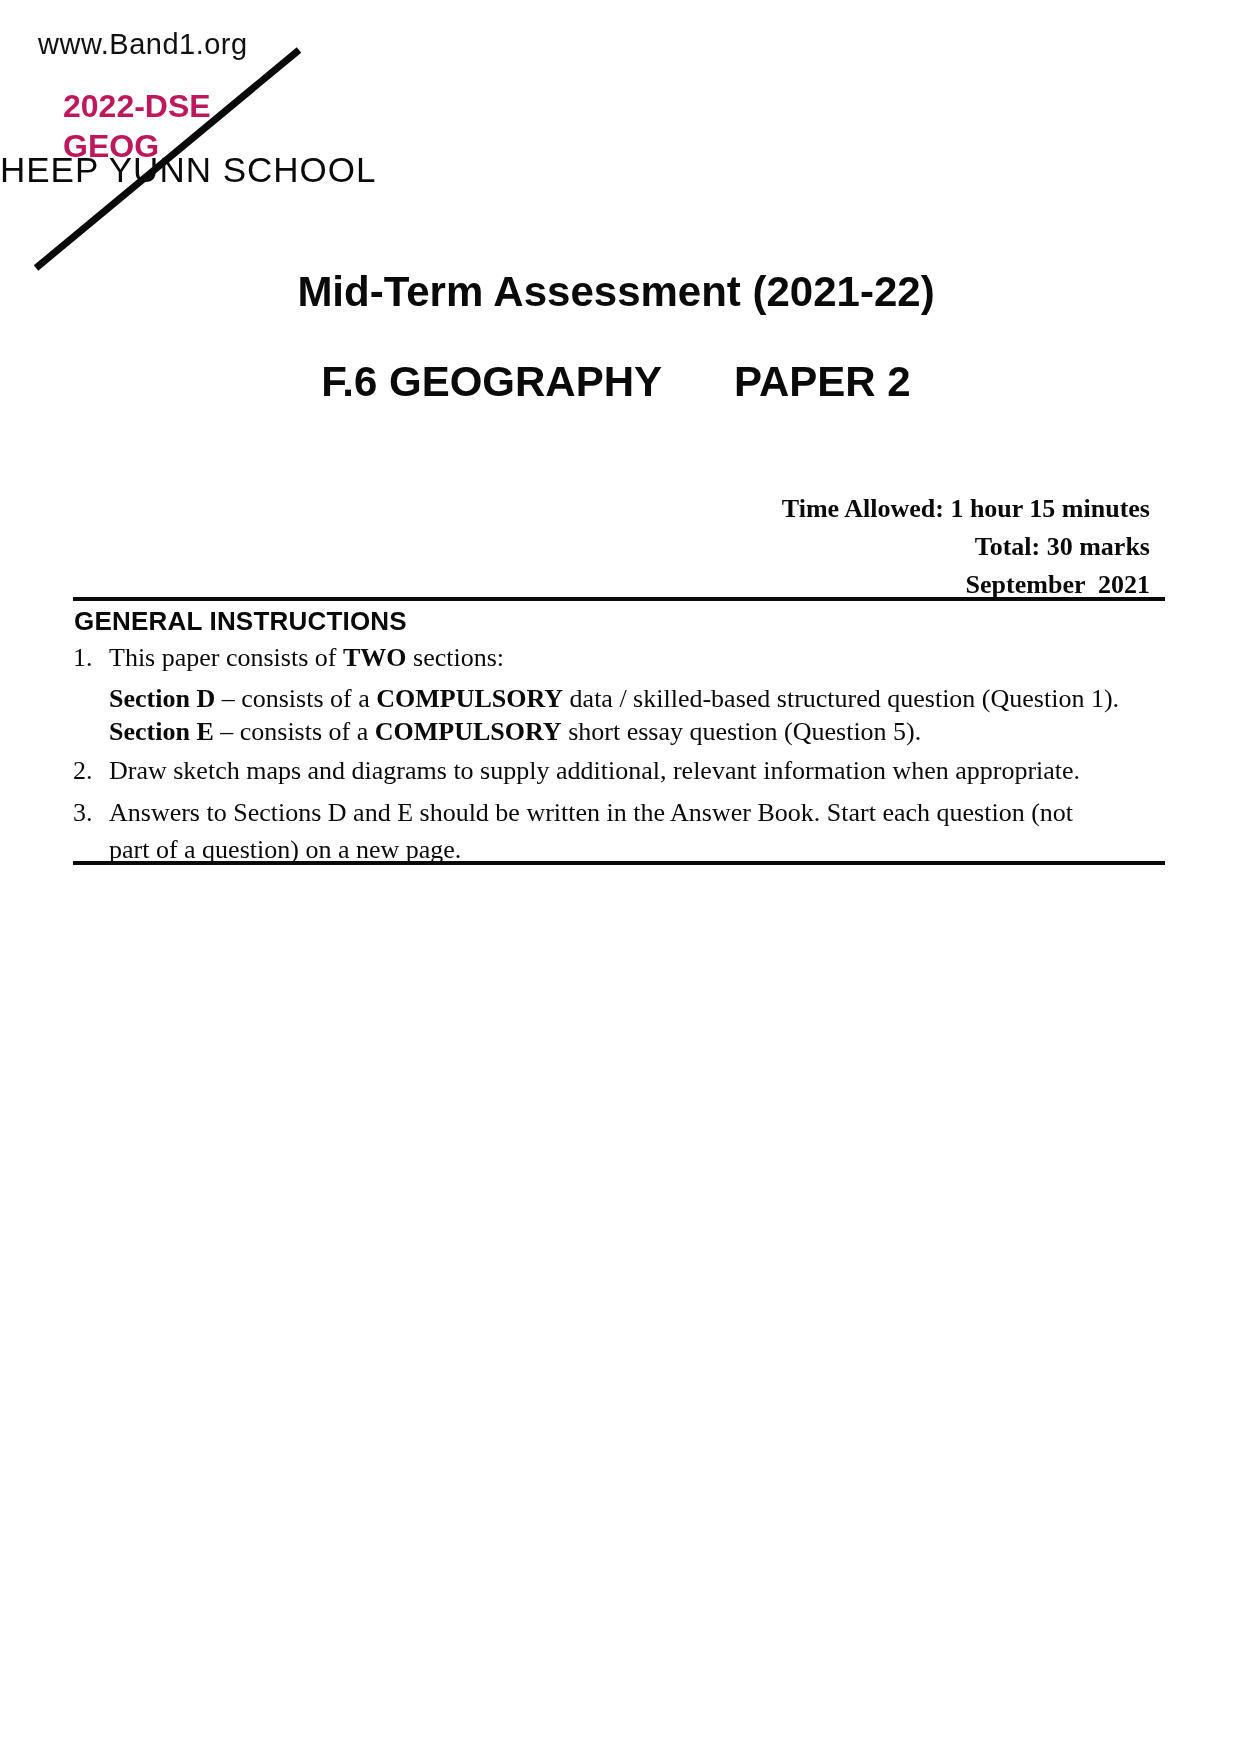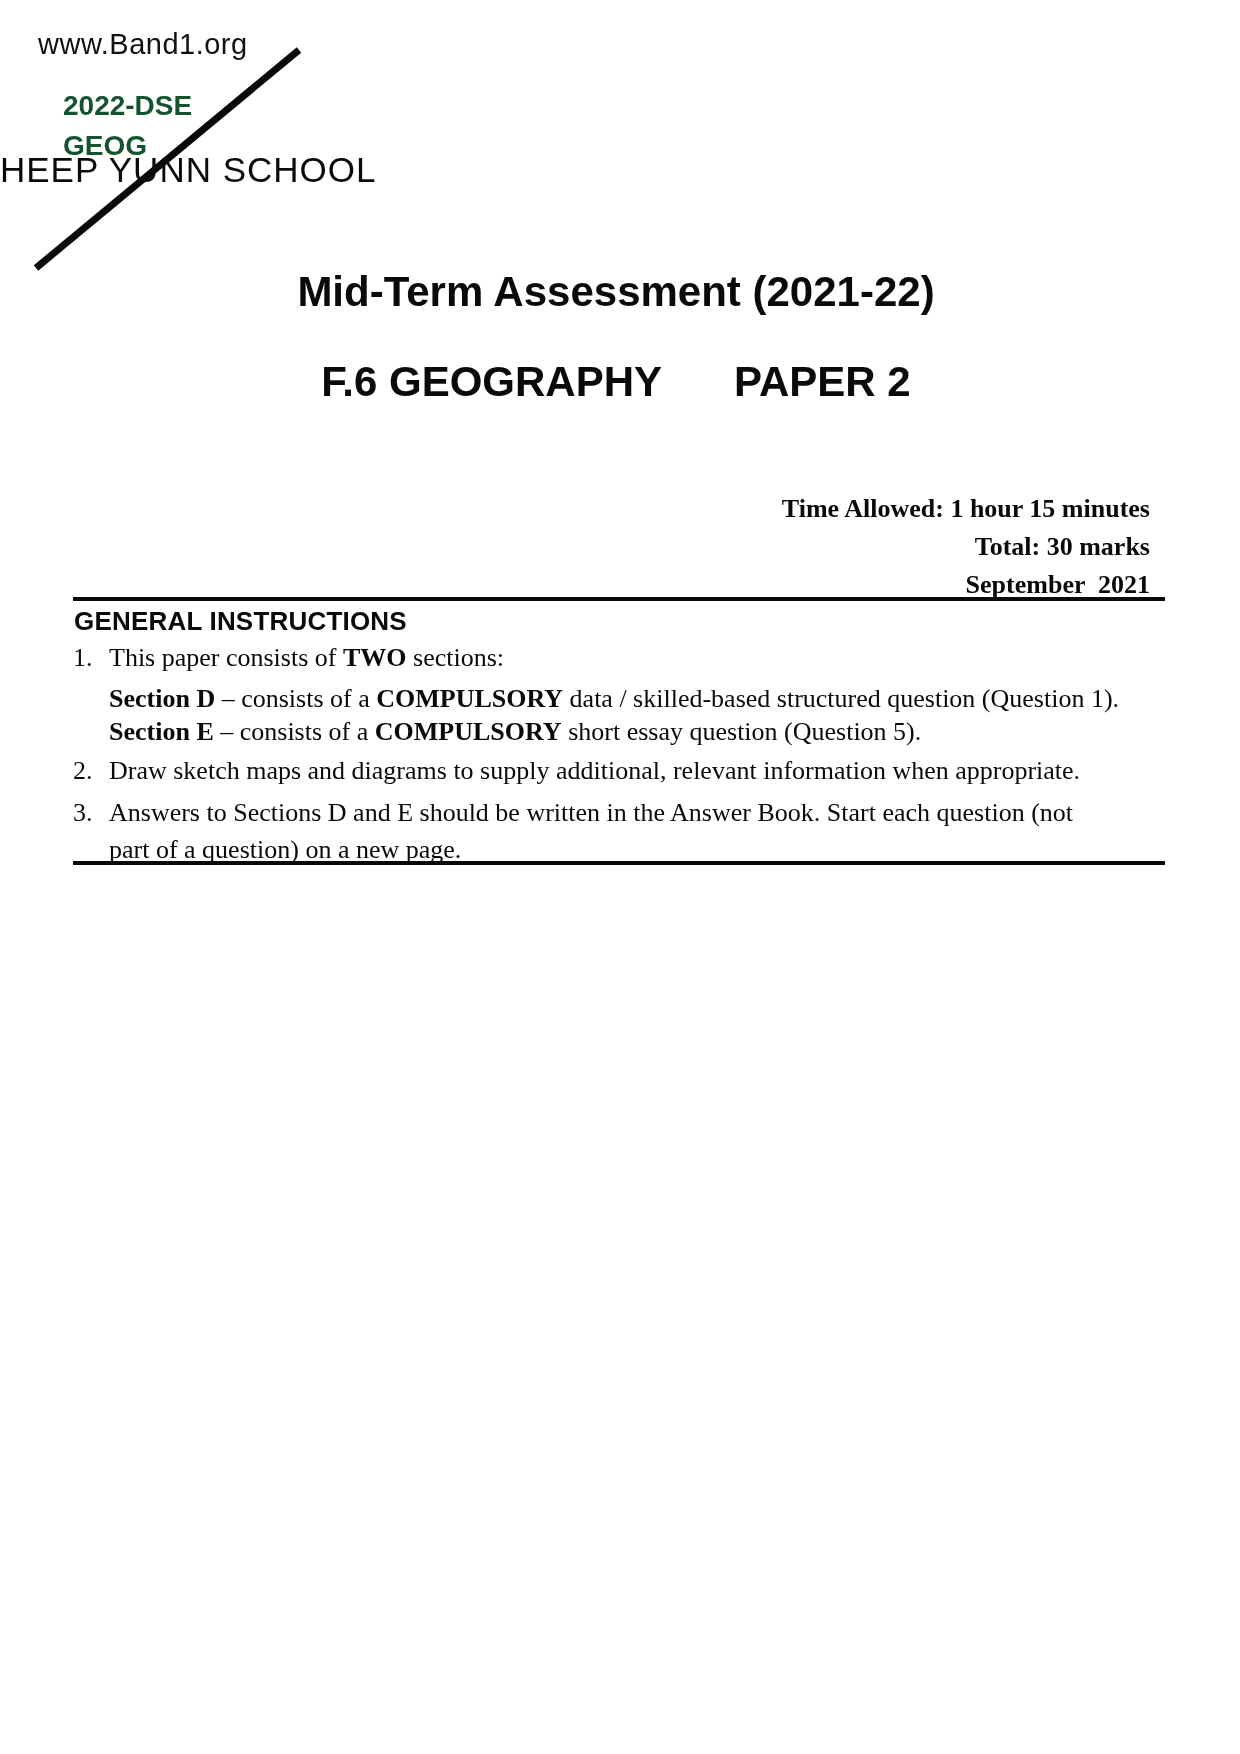--- a/index.html
+++ b/index.html
@@ -26,23 +26,23 @@
     font-size: 29px;
     letter-spacing: 0.5px;
     color: #111;
   }
   .exam-code {
     position: absolute;
     left: 63px;
     top: 86px;
     font-family: "Liberation Sans", sans-serif;
     font-weight: bold;
-    font-size: 28px;
+    font-size: 32px;
     line-height: 40px;
-    color: #14532d;
+    color: #be185d;
   }
   .diag {
     position: absolute;
     left: 0;
     top: 0;
     width: 330px;
     height: 300px;
   }
   .school {
     position: absolute;

